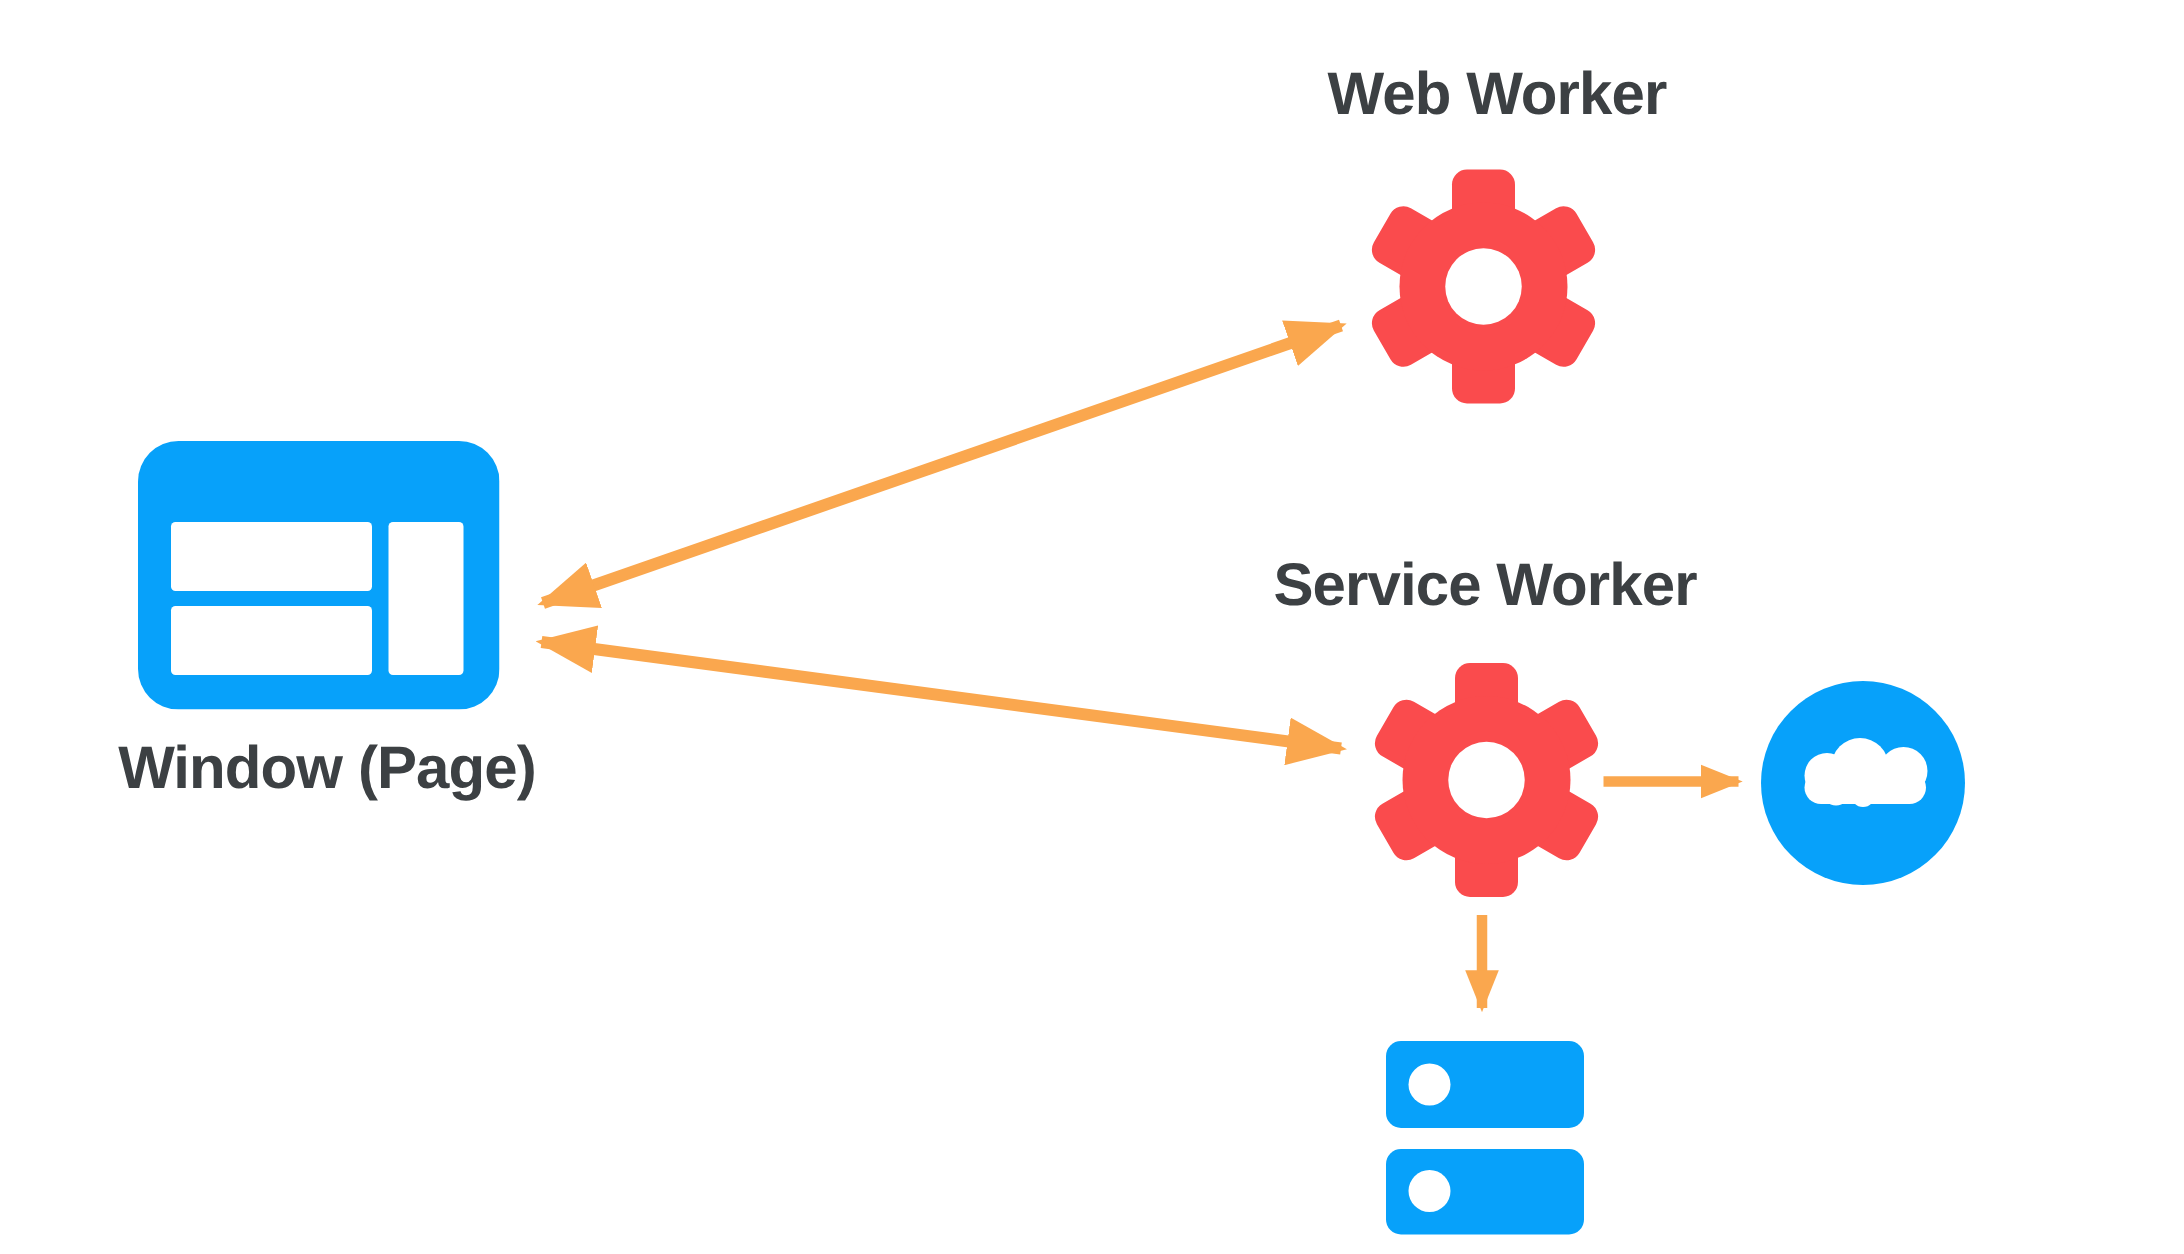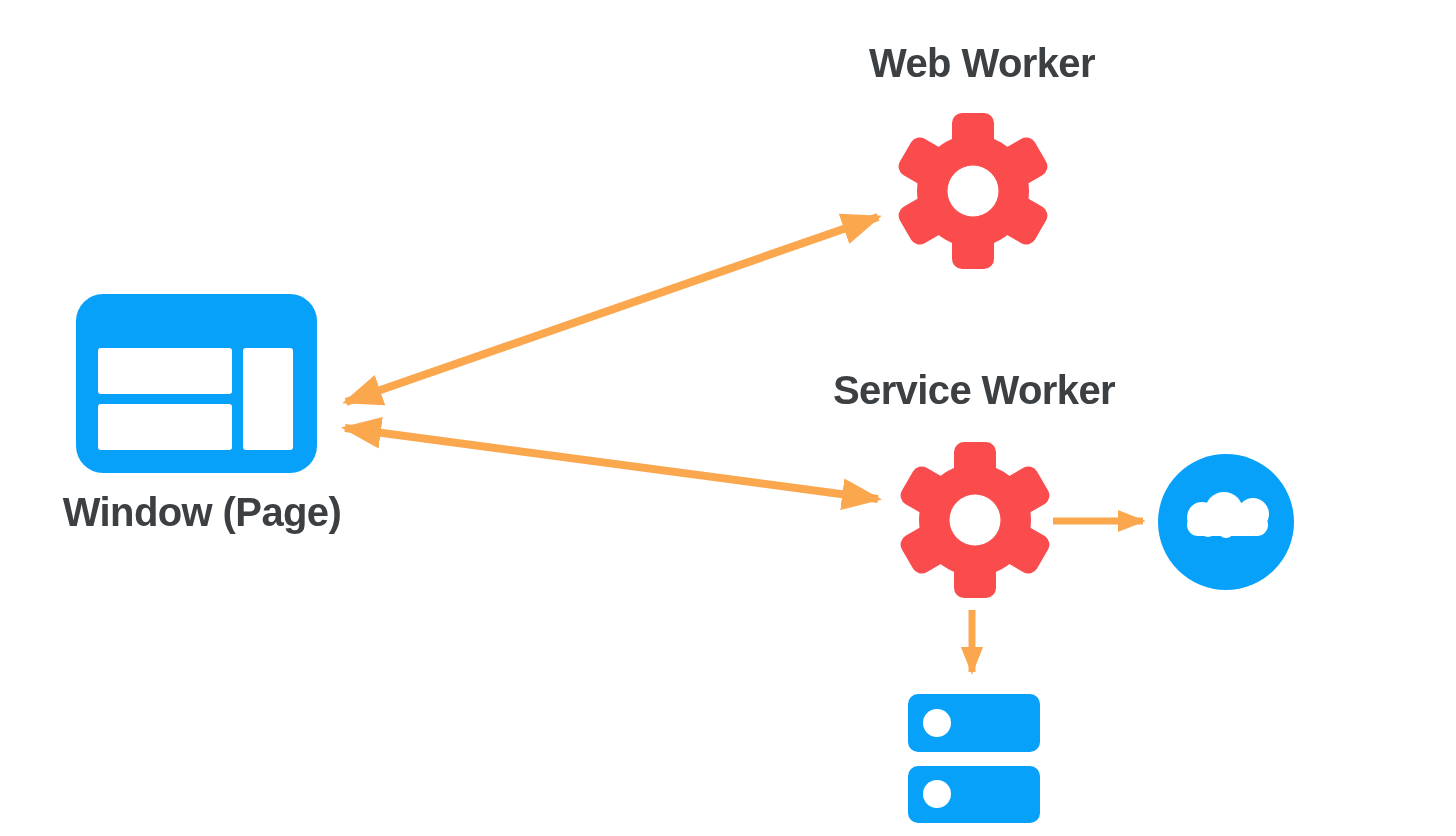--- a/index.html
+++ b/index.html
@@ -1,18 +1,19 @@
 <!DOCTYPE html>
 <html><head>
 <meta charset="utf-8">
 <style>
   html,body{margin:0;padding:0;background:#ffffff;}
   .canvas{
     position:relative;width:1312px;height:836px;background:#ffffff;overflow:hidden;
     font-family:"Liberation Sans","DejaVu Sans",sans-serif;
+    margin-left:16px;
   }
   .abs{position:absolute;}
   .label{
     position:absolute;transform:translateX(-50%);
     color:#3c4043;font-size:40px;font-weight:600;letter-spacing:-0.6px;
     white-space:nowrap;line-height:1.15;
   }
 </style>
 </head>
 <body>

